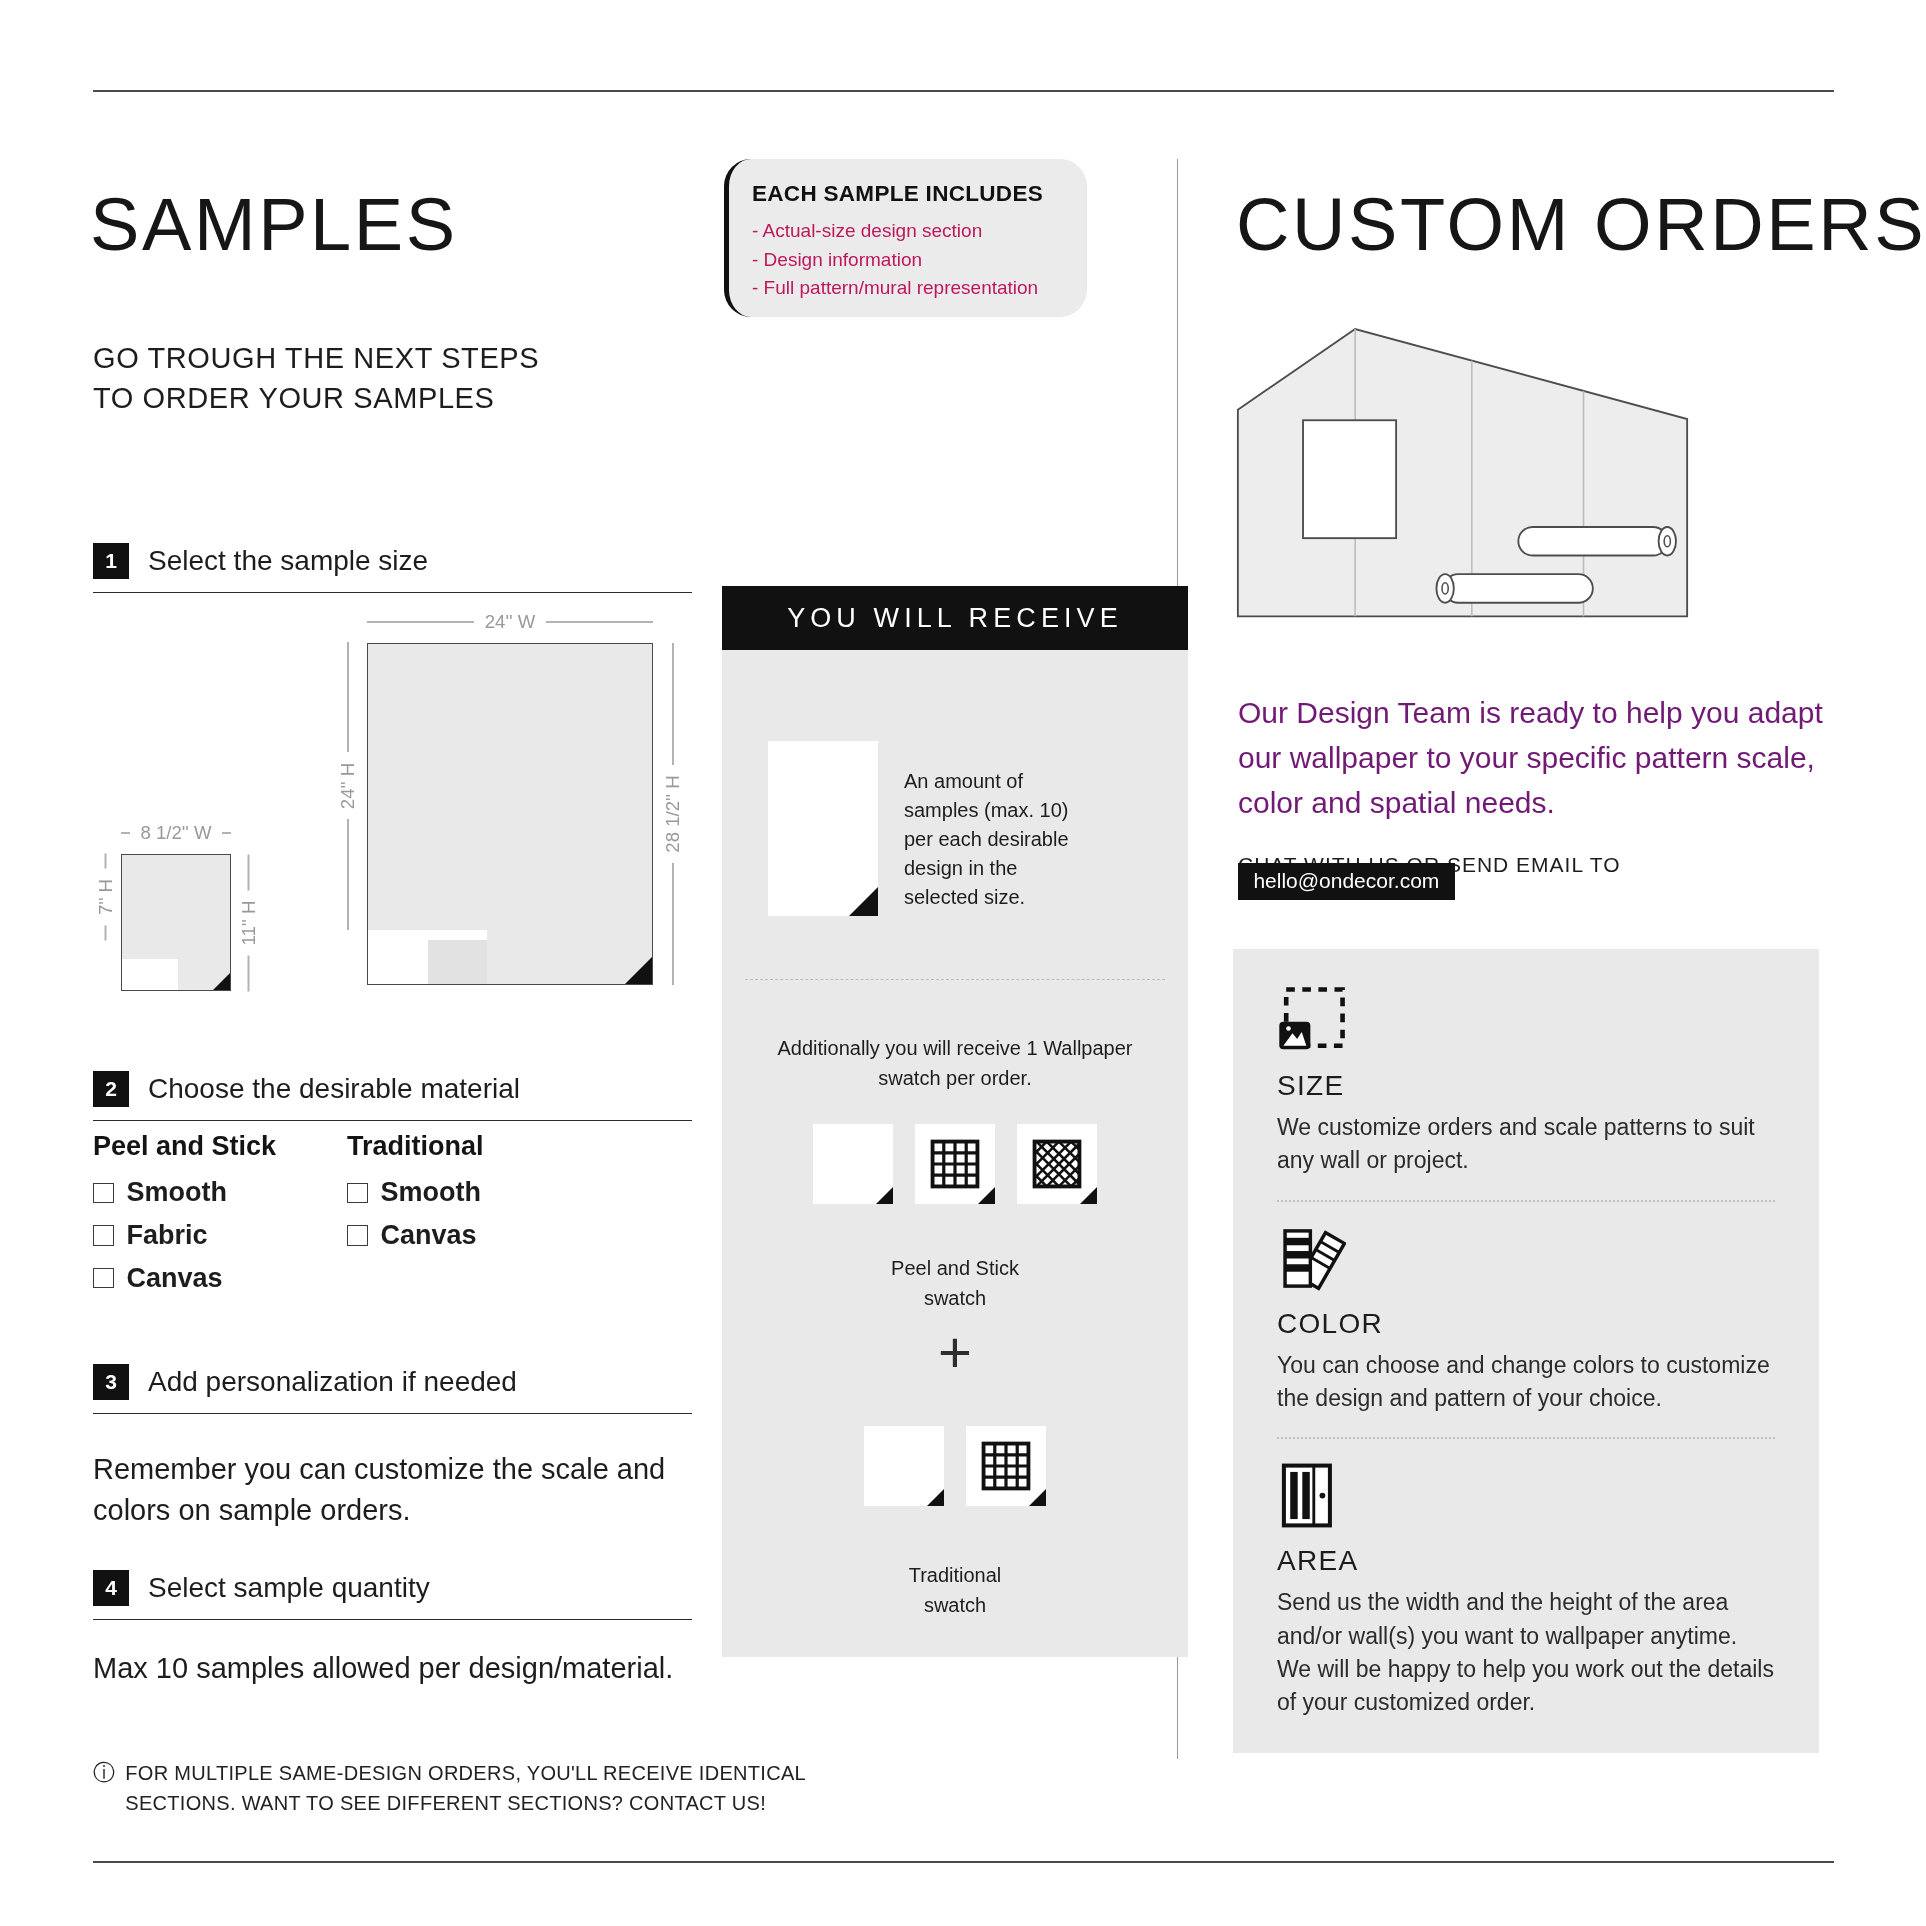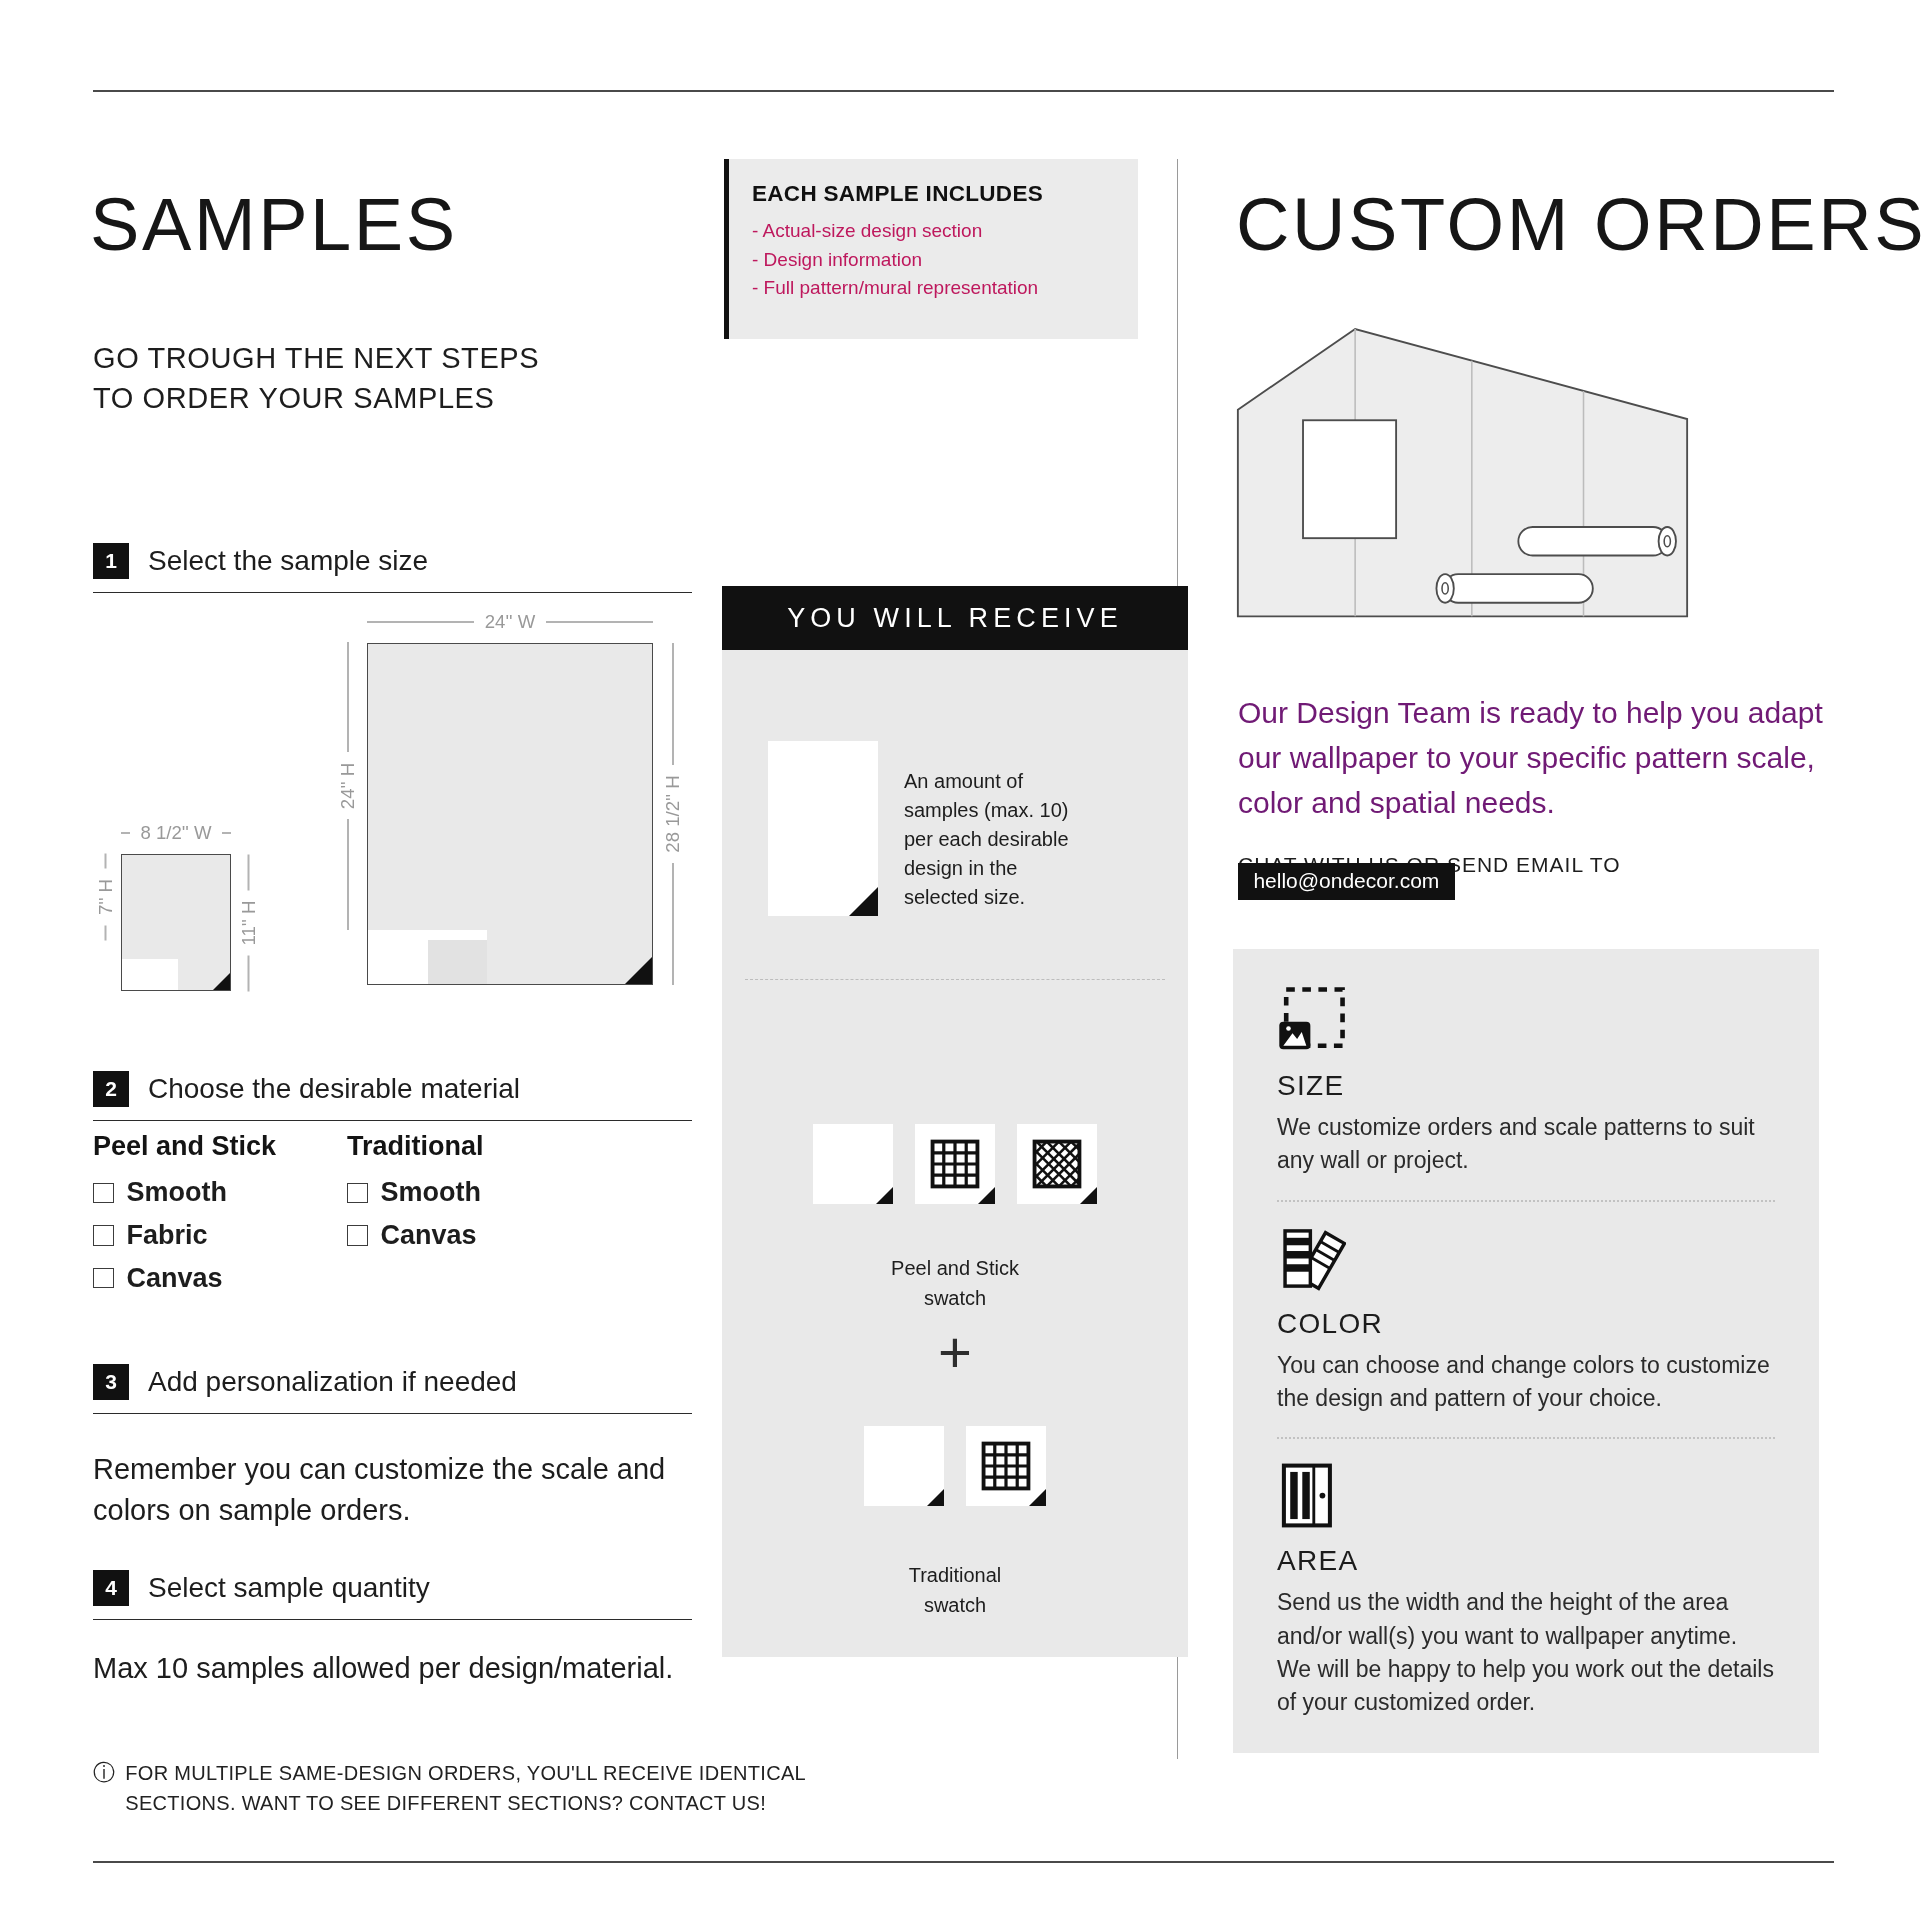--- a/index.html
+++ b/index.html
@@ -13,21 +13,21 @@
   #rule-top{top:90px;}
   #rule-bottom{top:1861px;}
 
   .big-title{position:absolute;font-size:74px;font-weight:500;letter-spacing:2.6px;color:#161616;white-space:nowrap;}
   #samples-title{left:90px;top:132px;}
   #custom-title{left:1236px;top:132px;}
 
   #samples-intro{position:absolute;left:93px;top:309px;font-size:29px;line-height:1.38;letter-spacing:0.6px;color:#1d1d1d;white-space:pre-line;}
 
   
-  #includes-box{position:absolute;left:724px;top:159px;width:414px;background:#ebebeb;border-left:5.1px solid #111;padding:22px 18px 36px 23px;}
+  #includes-box{position:absolute;left:724px;top:159px;width:363px;background:#ebebeb;border-left:5.1px solid #111;padding:22px 18px 14px 23px;border-radius:27px;}
   .includes-title{font-size:22.5px;font-weight:700;color:#111;margin-bottom:10.3px;letter-spacing:0.3px;}
   .includes-item{font-size:19px;color:#be185d;line-height:1.5;padding-left:18px;text-indent:-18px;}
 
   
   .step-header{position:absolute;left:93px;width:599px;display:flex;align-items:center;gap:19px;border-bottom:1.9px solid #2b2b2b;padding-bottom:13px;}
   .step-badge{width:36px;height:36px;background:#111;color:#fff;display:flex;align-items:center;justify-content:center;font-size:21px;font-weight:700;flex:none;}
   .step-label{font-size:28px;color:#1d1d1d;}
   #step1{top:543px;} #step2{top:1071px;} #step3{top:1364px;} #step4{top:1570px;}
 
   
@@ -197,20 +197,21 @@
 <section id="receive-panel">
   <header id="receive-header">YOU WILL RECEIVE</header>
 
   <div id="page-icon">
     <div class="fold"></div>
   </div>
   <p id="receive-samples-text">An amount of samples (max. 10) per each desirable design in the selected size.</p>
 
   <div id="receive-dashed"></div>
 
+  <p id="receive-additional">Additionally you will receive 1 Wallpaper swatch per order.</p>
 
   <div class="swatch-row" id="swatch-row-1">
     <div class="swatch">
       <div class="fold fold-sm"></div>
     </div>
     <div class="swatch">
       <svg width="50" height="50" viewBox="0 0 78 78">
         <rect x="4" y="4" width="70" height="70" fill="none" stroke="#111" stroke-width="6"></rect>
         <line x1="21.5" y1="4" x2="21.5" y2="74" stroke="#111" stroke-width="5"></line>
         <line x1="39" y1="4" x2="39" y2="74" stroke="#111" stroke-width="5"></line>

